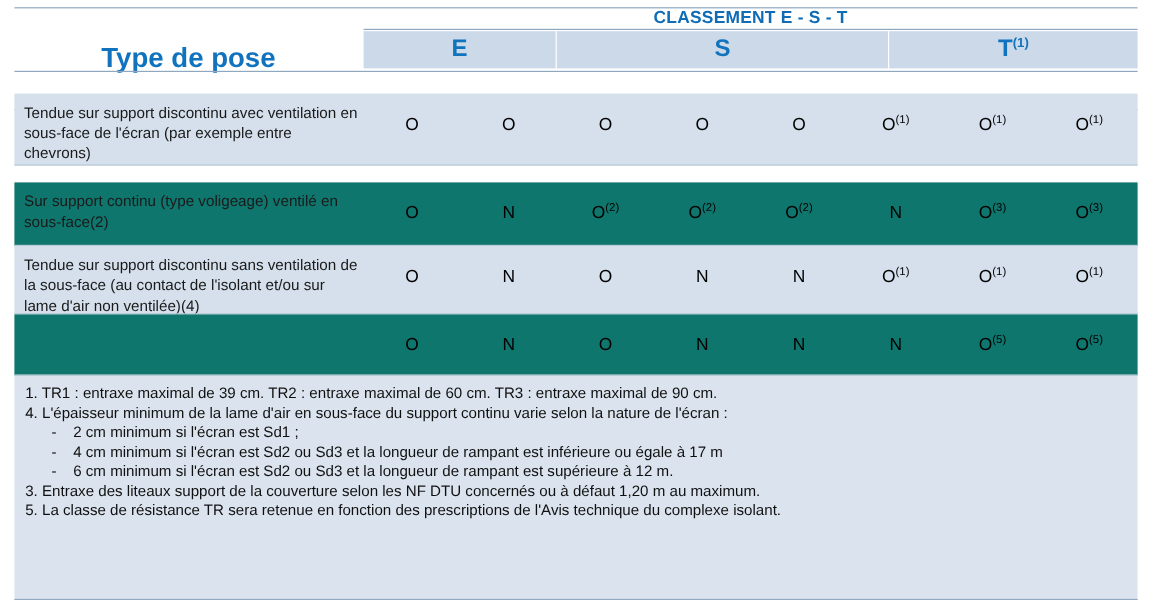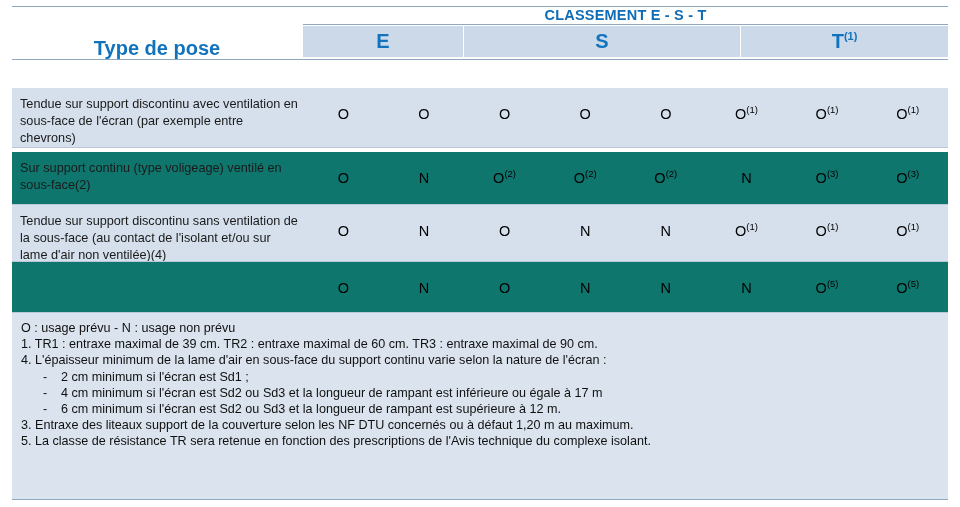--- a/index.html
+++ b/index.html
@@ -81,21 +81,21 @@
   .type-de-pose {
     position: absolute;
     left: 12px;
     top: 33px;
     width: 290px;
     height: 30px;
     line-height: 30px;
     text-align: center;
     color: #1173bd;
     font-weight: bold;
-    font-size: 20px;
+    font-size: 23px;
   }
 
   .group-band {
     position: absolute;
     top: 26px;
     height: 31px;
     background: #ccd9e8;
   }
   .group-band .glabel {
     display: block;
@@ -241,21 +241,21 @@
       <div class="colhead" style="left: 544.875px; width: 80.625px;"><span>S</span><sub>d2</sub></div>
       <div class="colhead" style="left: 625.5px; width: 80.625px;"><span>S</span><sub>d3</sub></div>
       <div class="colhead" style="left: 706.125px; width: 80.625px;"><span>T</span><sub>R1</sub></div>
       <div class="colhead" style="left: 786.75px; width: 80.625px;"><span>T</span><sub>R2</sub></div>
       <div class="colhead" style="left: 867.375px; width: 80.625px;"><span>T</span><sub>R3</sub></div>
     </div>
 
   <div class="rule-cols-under"></div>
 
   <div id="rows">
-      <div class="row shaded" style="top: 88px; height: 60px;">
+      <div class="row shaded" style="top: 78px; height: 60px;">
         <div class="rowlabel" style="top: 8px;">Tendue sur support discontinu avec ventilation en sous-face de l'écran  (par exemple entre chevrons)</div>
         <div class="cell" style="left: 291px; width: 80.625px; top: 18px;"><span>O</span></div>
         <div class="cell" style="left: 371.625px; width: 80.625px; top: 18px;"><span>O</span></div>
         <div class="cell" style="left: 452.25px; width: 80.625px; top: 18px;"><span>O</span></div>
         <div class="cell" style="left: 532.875px; width: 80.625px; top: 18px;"><span>O</span></div>
         <div class="cell" style="left: 613.5px; width: 80.625px; top: 18px;"><span>O</span></div>
         <div class="cell" style="left: 694.125px; width: 80.625px; top: 18px;"><span>O</span><sup>(1)</sup></div>
         <div class="cell" style="left: 774.75px; width: 80.625px; top: 18px;"><span>O</span><sup>(1)</sup></div>
         <div class="cell" style="left: 855.375px; width: 80.625px; top: 18px;"><span>O</span><sup>(1)</sup></div>
         <div class="sep"></div>
@@ -292,21 +292,20 @@
         <div class="cell" style="left: 613.5px; width: 80.625px; top: 18px;"><span>N</span></div>
         <div class="cell" style="left: 694.125px; width: 80.625px; top: 18px;"><span>N</span></div>
         <div class="cell" style="left: 774.75px; width: 80.625px; top: 18px;"><span>O</span><sup>(5)</sup></div>
         <div class="cell" style="left: 855.375px; width: 80.625px; top: 18px;"><span>O</span><sup>(5)</sup></div>
         <div class="sep"></div>
       </div>
     </div>
 
   <div class="notes">
     <div class="notes-inner">
-      <div class="note">O : usage prévu - N : usage non prévu</div>
       <div class="note">1. TR1 : entraxe maximal de 39 cm. TR2 : entraxe maximal de 60 cm. TR3 : entraxe maximal de 90 cm.</div>
       <div class="note">4. L'épaisseur minimum de la lame d'air en sous-face du support continu varie selon la nature de l'écran :</div>
       <div class="note indent">
         <span class="dash">-</span>
         <span>2 cm minimum si l'écran est Sd1 ;</span>
       </div>
       <div class="note indent">
         <span class="dash">-</span>
         <span>4 cm minimum si l'écran est Sd2 ou Sd3 et la longueur de rampant est inférieure ou égale à 17 m</span>
       </div>

